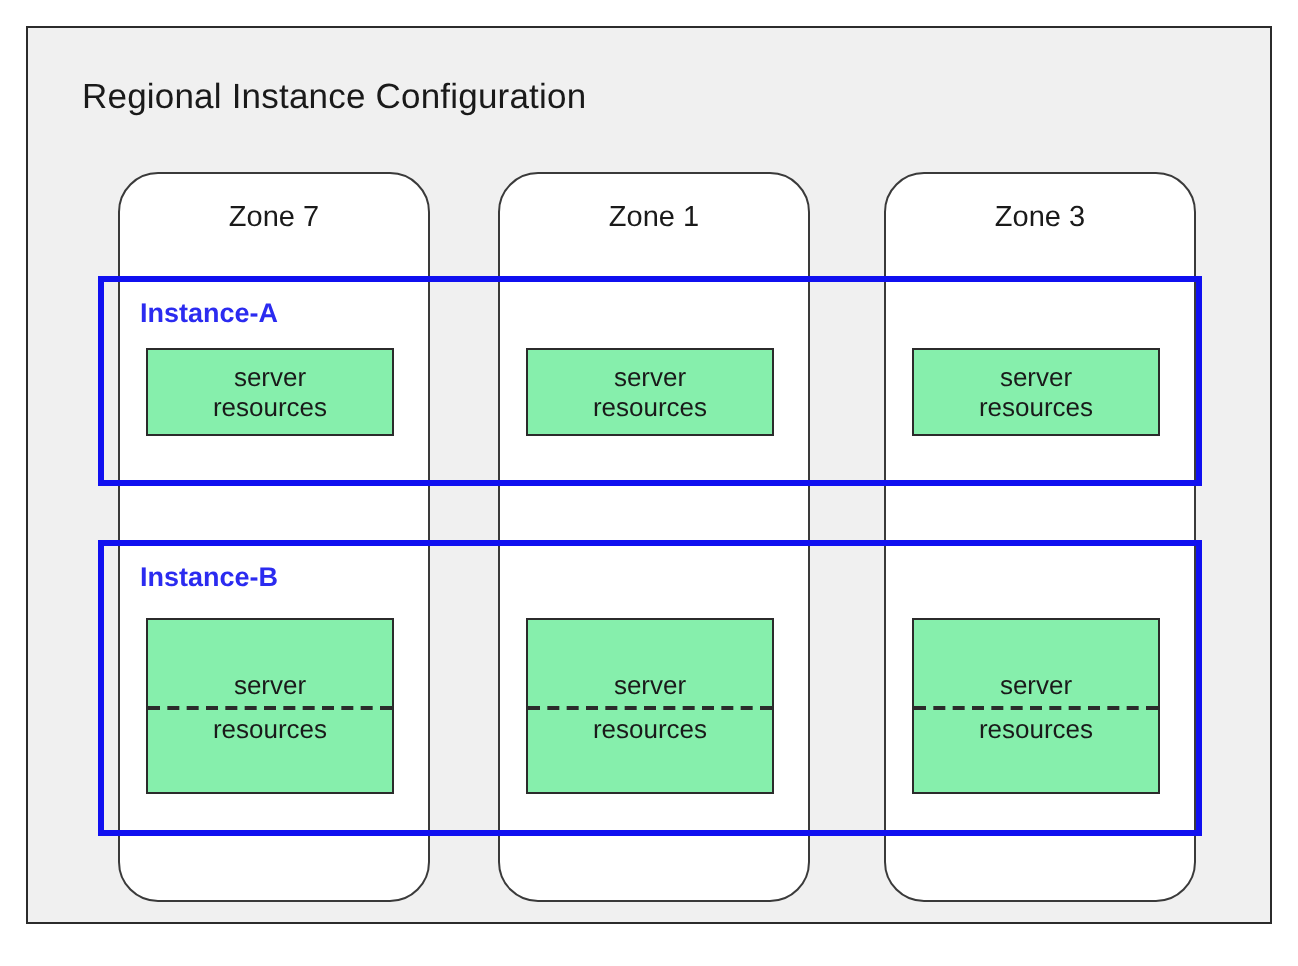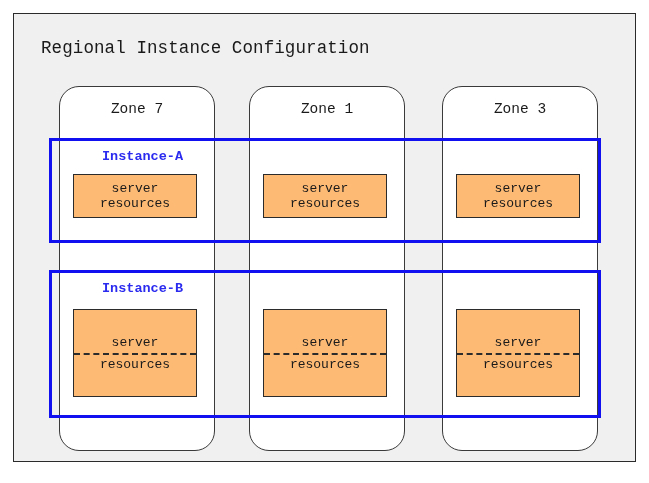--- a/index.html
+++ b/index.html
@@ -26,21 +26,20 @@
 
   .region-panel {
     position: absolute;
     left: 13px;
     top: 13px;
     width: 623px;
     height: 449px;
     background: #f0f0f0;
     border: 1px solid #2b2b2b;
     box-sizing: border-box;
-    font-family: Liberation Mono, monospace;
   }
 
   .region-title {
     position: absolute;
     left: 27px;
     top: 24px;
     font-size: 17.5px;
     color: #1a1a1a;
     letter-spacing: 0.1px;
     white-space: nowrap;
@@ -83,27 +82,26 @@
   .instance-band.instance-b { top: 256px; height: 148px; }
 
   .instance-label {
     position: absolute;
     left: 18px;
     top: 8px;
     font-size: 13.5px;
     font-weight: bold;
     color: #2b2bf0;
     white-space: nowrap;
-    margin-left: 32px;
   }
 
   
   .server-box {
     position: absolute;
-    background: #fdba74;
+    background: #86efac;
     border: 1px solid #2b2b2b;
     box-sizing: border-box;
     display: flex;
     flex-direction: column;
     align-items: center;
     justify-content: center;
   }
 
   
   .server-box.type-compact {

